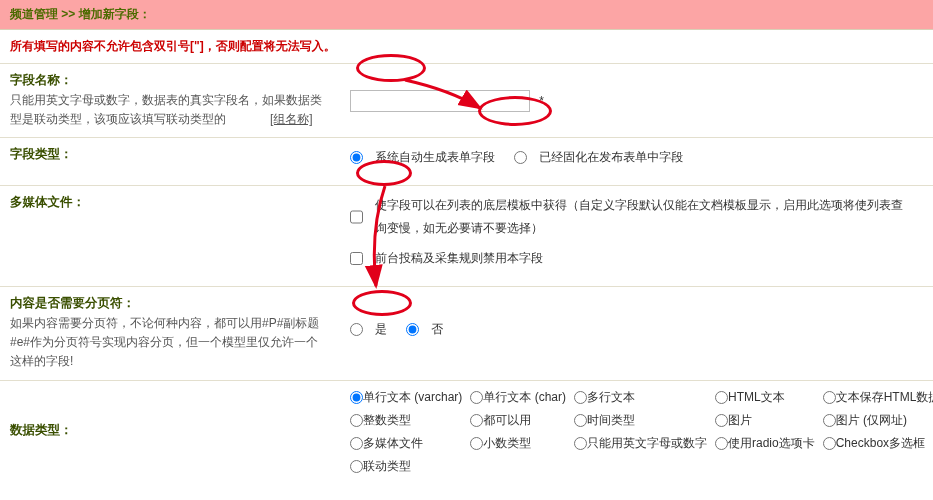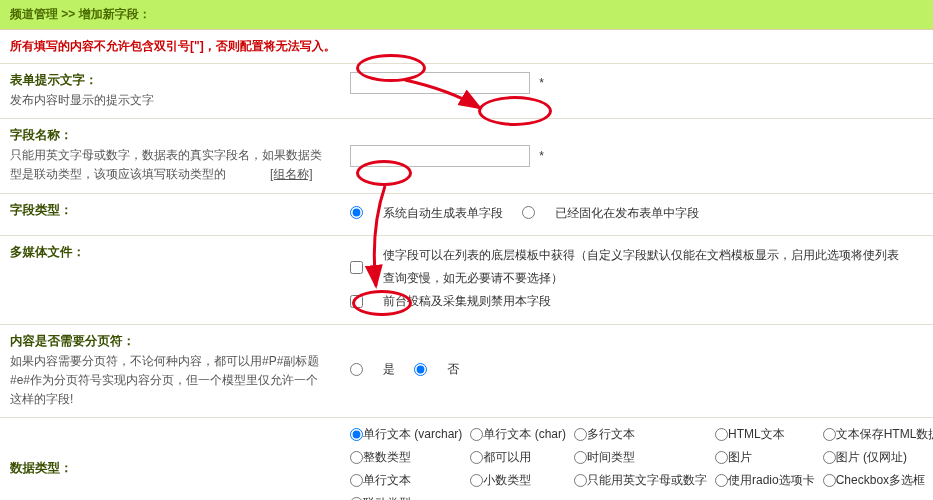--- a/index.html
+++ b/index.html
@@ -5,21 +5,21 @@
   * { box-sizing: border-box; margin: 0; padding: 0; }
   body {
     font-family: "Microsoft YaHei", SimSun, Arial, sans-serif;
     font-size: 12px;
     color: #333;
     background: #fff;
     width: 933px;
     position: relative;
   }
   .breadcrumb {
-    background: #bef264;
+    background: #fca5a5;
     border-bottom: 1px solid #d9d0b6;
     padding: 6px 10px;
     font-size: 12px;
     color: #4b6b00;
     font-weight: bold;
   }
   .breadcrumb a { color: #4b6b00; text-decoration: none; }
   .warn {
     color: #c00;
     font-size: 12px;
@@ -52,21 +52,21 @@
   }
   .lbl-desc .ul { text-decoration: underline; padding-left: 44px; }
   input.txt {
     border: 1px solid #bbb;
     height: 22px;
     padding: 2px 4px;
     font-size: 12px;
   }
   .w180 { width: 180px; }
   .radio-row { line-height: 1.9; }
-  .radio-row label { margin-right: 16px; display: inline-flex; align-items: center; gap: 20px; }
+  .radio-row label { margin-right: 16px; display: inline-flex; gap: 12px; }
   .rgrid {
     display: grid;
     grid-template-columns: repeat(5, 1fr);
     gap: 6px 8px;
     width: 560px;
   }
   .rgrid label { display: inline-flex; align-items: center; white-space: nowrap; }
   .star { color:#333; margin-left:6px; }
   
   .ann { position:absolute; pointer-events:none; }
@@ -77,30 +77,20 @@
 
 <div class="breadcrumb">
   <a>频道管理</a><span> &gt;&gt; </span><span>增加新字段：</span>
 </div>
 
 <div class="warn">所有填写的内容不允许包含双引号["]，否则配置将无法写入。</div>
 
 <table class="form">
     <tbody>
 
-<tr>
-  <td class="lbl-col">
-    <div class="lbl-title">表单提示文字：</div>
-    <div class="lbl-desc">发布内容时显示的提示文字</div>
-  </td>
-  <td>
-    <input class="txt w180" style="">
-    <span class="star">*</span>
-  </td>
-</tr>
 
 <tr>
   <td class="lbl-col">
     <div class="lbl-title">字段名称：</div>
     <div class="lbl-desc">
       <span>只能用英文字母或数字，数据表的真实字段名，如果数据类型是联动类型，该项应该填写联动类型的</span><span class="ul">[组名称]</span>
     </div>
   </td>
   <td style="vertical-align:middle;">
     <input class="txt w180" style="">
@@ -198,21 +188,21 @@
             <label>
               <input type="radio" name="dt" style="">
               <span>图片</span>
             </label>
             <label>
               <input type="radio" name="dt" style="">
               <span>图片 (仅网址)</span>
             </label>
             <label>
               <input type="radio" name="dt" style="">
-              <span>单行文本</span>
+              <span>多媒体文件</span>
             </label>
             <label>
               <input type="radio" name="dt" style="">
               <span>小数类型</span>
             </label>
             <label>
               <input type="radio" name="dt" style="">
               <span>只能用英文字母或数字</span>
             </label>
             <label>

